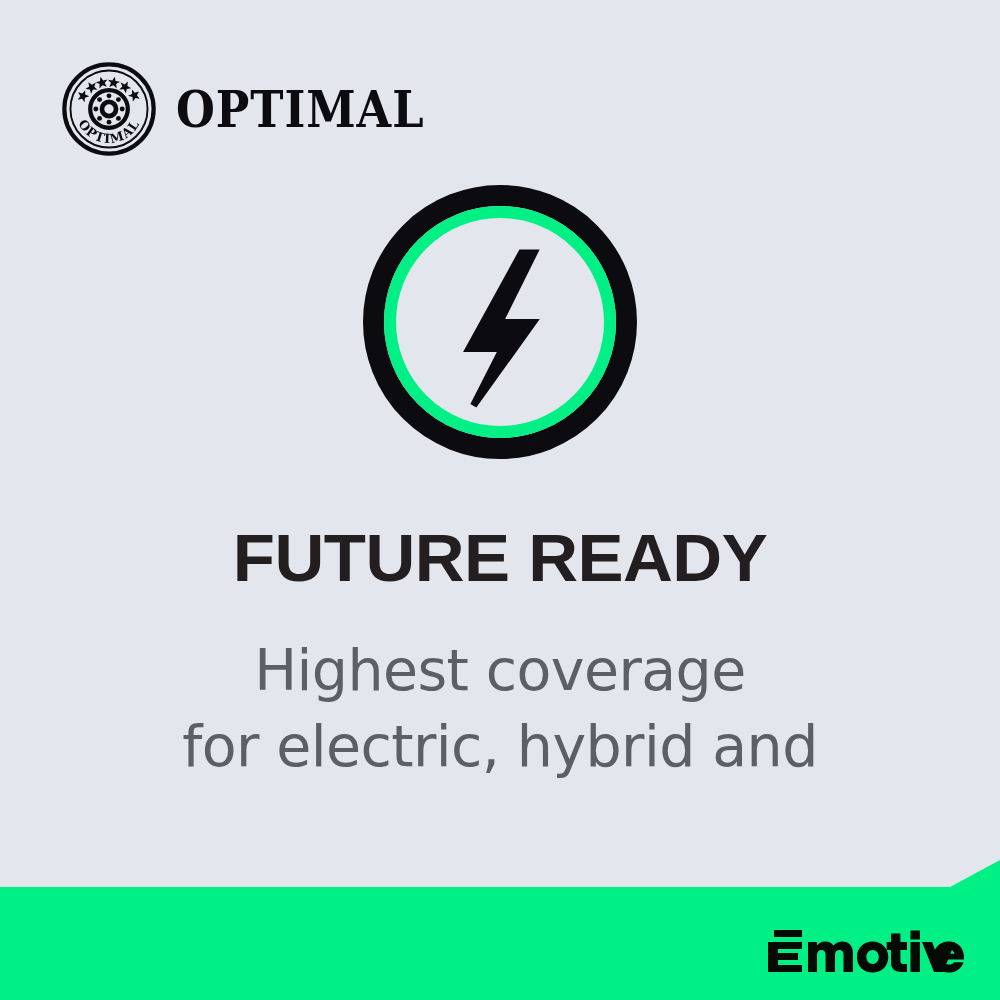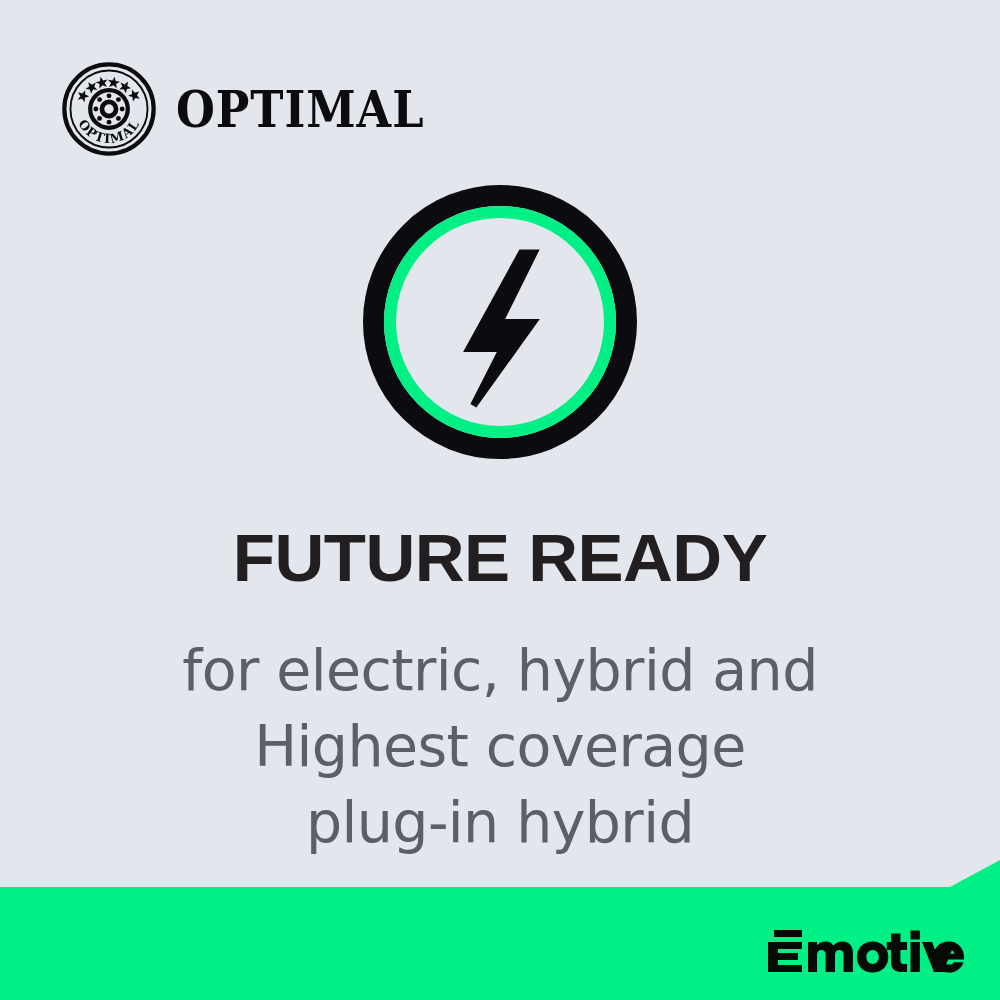--- a/index.html
+++ b/index.html
@@ -167,23 +167,22 @@
       <circle cx="137" cy="137" r="110" fill="none" stroke="#00F085" stroke-width="12"></circle>
 
       <path d="M 158.5 68 L 106 163.5 L 139.5 163.5 L 110.5 220.5
                L 170 137.5 L 136.5 137.5 L 171 68 Z" fill="#0c0c10" stroke="#0c0c10" stroke-width="7" stroke-linejoin="miter"></path>
     </svg>
   </div>
 
   <div class="headline">FUTURE READY</div>
 
   <div class="subcopy">
+    <span class="line">Highest coverage</span>
     <span class="line">for electric, hybrid and</span>
-    <span class="line">Highest coverage</span>
-    <span class="line">plug-in hybrid</span>
   </div>
 
   <div class="footer-band">
     <svg viewBox="0 0 1000 140" preserveAspectRatio="none" xmlns="http://www.w3.org/2000/svg" aria-hidden="true">
       <path d="M 0 27 L 950 27 L 1000 0 L 1000 140 L 0 140 Z" fill="#00F085"></path>
     </svg>
   </div>
 
   <div class="footer-logo">
     <svg viewBox="0 0 196 46" xmlns="http://www.w3.org/2000/svg" aria-hidden="true">

